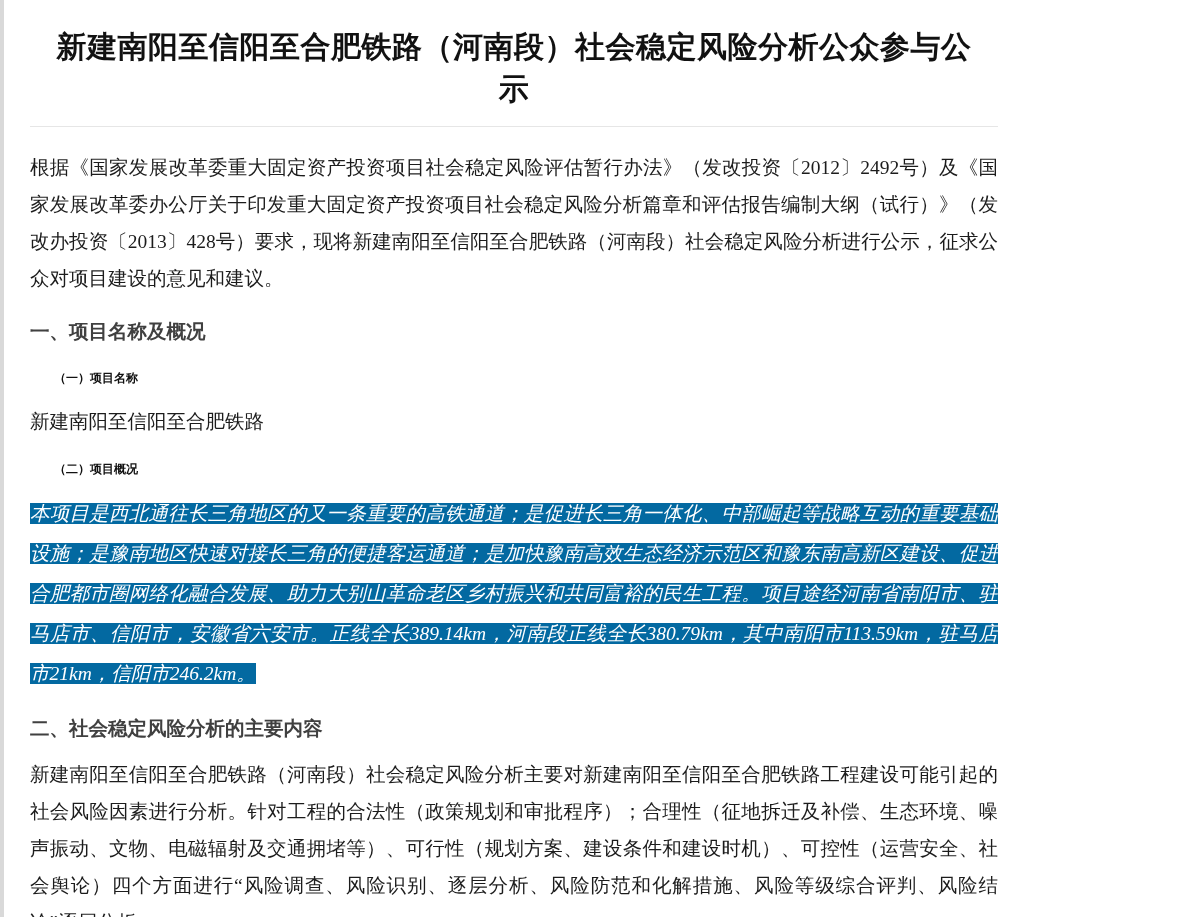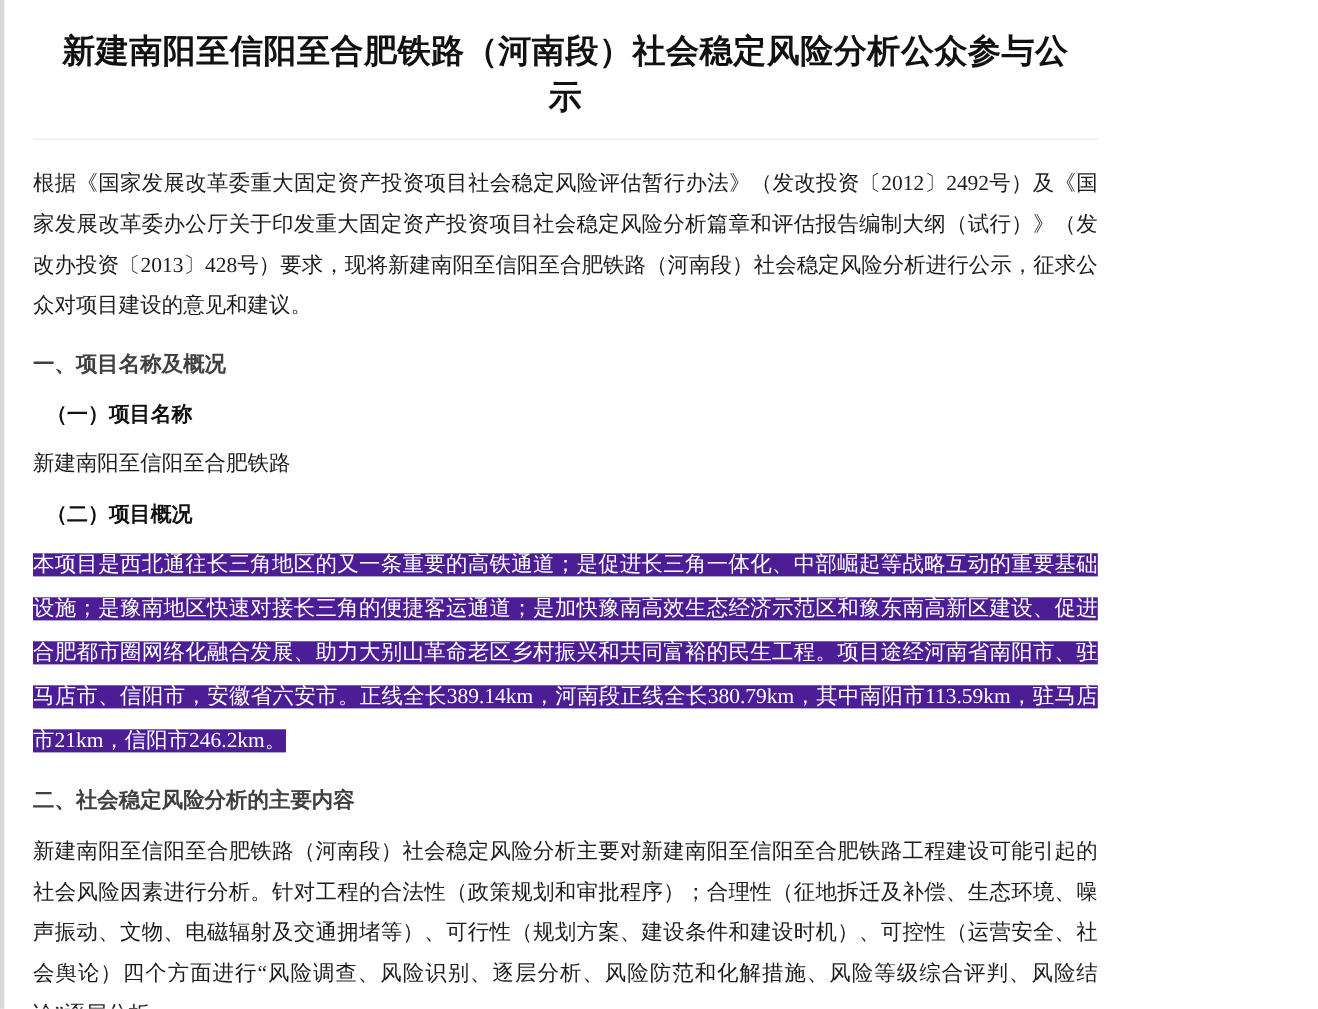--- a/index.html
+++ b/index.html
@@ -72,30 +72,31 @@
   h2.sec {
     font-family: "Liberation Sans", "DejaVu Sans", sans-serif;
     font-size: 19.5px;
     font-weight: bold;
     line-height: 36px;
     margin: 16px 0 10px 0;
     color: #404040;
   }
   h3.subsec {
     font-family: "Liberation Sans", "DejaVu Sans", sans-serif;
-    font-size: 19px;
+    font-size: 12px;
     font-weight: bold;
     line-height: 34px;
-    margin: 12px 0 8px 12px;
+    margin: 12px 0 8px 24px;
     color: #111;
   }
   .selected {
-    background: #4c1d95;
+    background: #0369a1;
     color: #ffffff;
     box-decoration-break: clone;
+    font-style: italic;
     -webkit-box-decoration-break: clone;
   }
   p.selection-para {
     font-size: 19.5px;
     line-height: 40px;
     margin: 0 0 14px 0;
     text-align: justify;
     text-justify: inter-ideograph;
   }
   p.tail {

